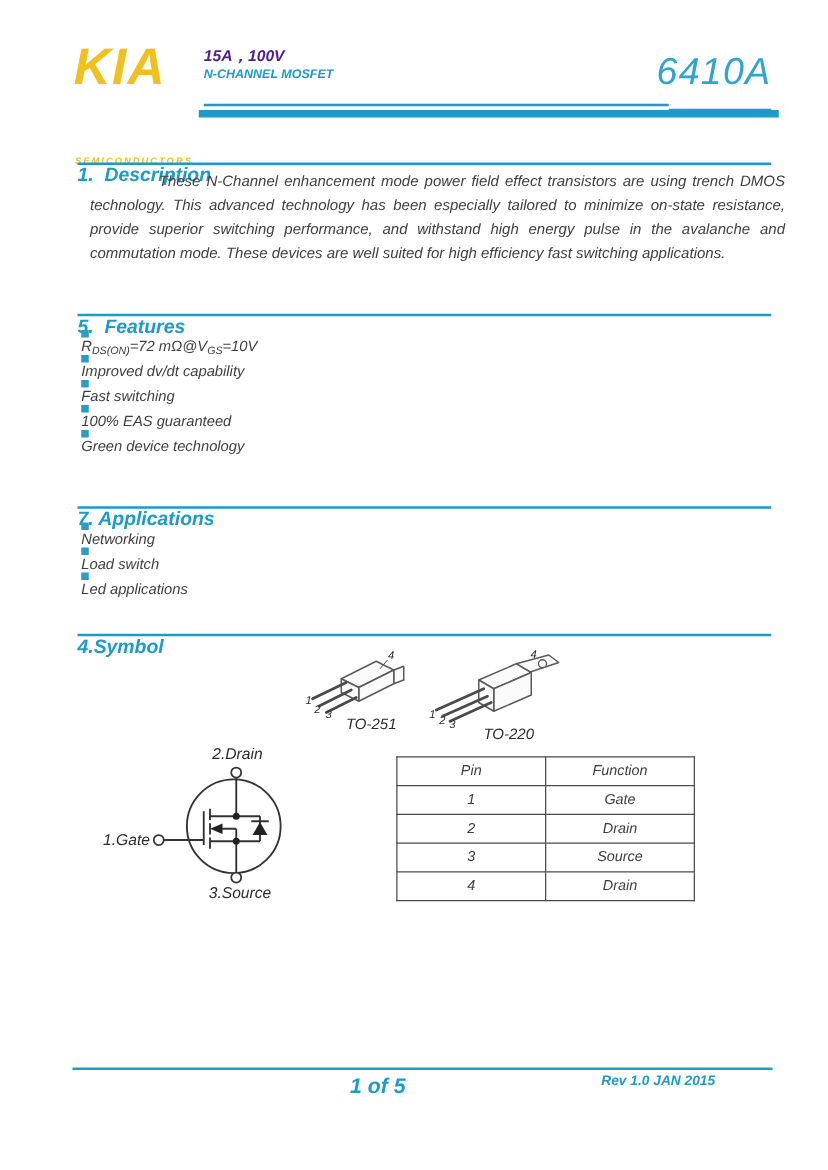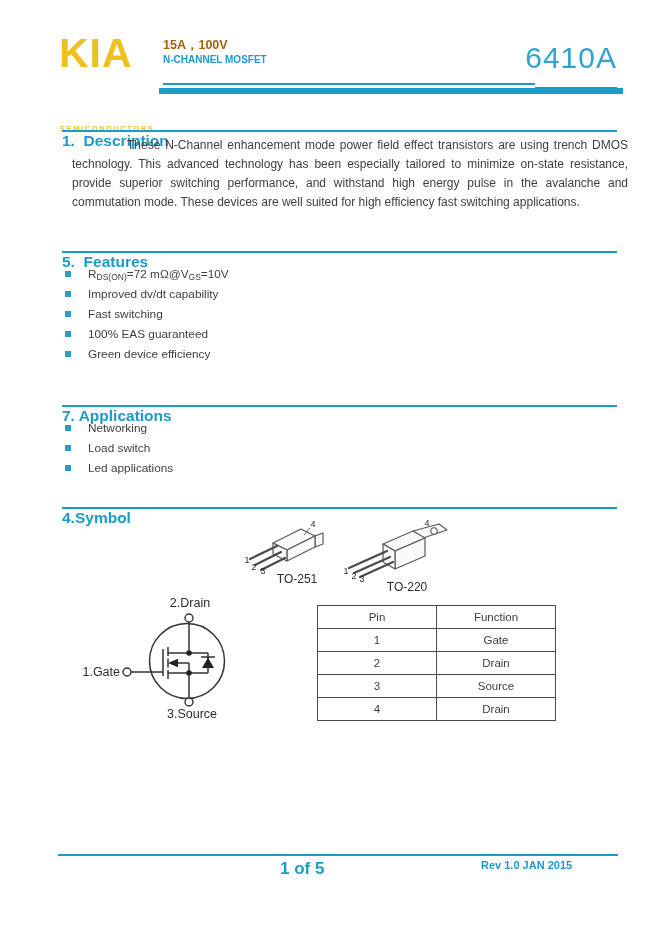--- a/index.html
+++ b/index.html
@@ -1,47 +1,47 @@
 <!DOCTYPE html>
 <html><head>
 <meta charset="utf-8">
 <style>
   html,body { margin:0; padding:0; background:#fff; }
   .page {
     position:relative; width:662px; height:936px; background:#ffffff;
-    font-family:"Liberation Sans", sans-serif; overflow:hidden;
+    font-family:"Liberation Sans", sans-serif; overflow:hidden;font-style:italic;
   }
   
   .logo-brand {
     position:absolute; left:59px; top:33px; font-size:41px; font-weight:bold;
     color:#F0C11E; letter-spacing:1px; line-height:1;
   }
   .logo-sub {
     position:absolute; left:60px; top:81px; font-size:7.5px; font-weight:bold;
     color:#F0C11E; letter-spacing:1.6px;margin-top:43px;
   }
-  .hdr-rating { position:absolute; left:163px; top:37px; font-size:12.5px; font-weight:bold; color:#a16207; }
+  .hdr-rating { position:absolute; left:163px; top:37px; font-size:12.5px; font-weight:bold; color:#4c1d95; }
   .hdr-type   { position:absolute; left:163px; top:54px; font-size:10px; font-weight:bold; color:#1B9BC8; }
   .hdr-part   { position:absolute; right:45px; top:41px; font-size:30px; color:#2EA4D0; letter-spacing:1px; }
   .hdr-line-a { position:absolute; left:163px; top:83px;  width:372px; height:1.5px; background:#1B9BC8; }
   .hdr-line-b { position:absolute; left:535px; top:86.5px; width:82px; height:1.5px; background:#1B9BC8; }
   .hdr-bar    { position:absolute; left:159px; top:88px;  width:464px; height:6px;  background:#1B9BC8; }
   
   .sec-head {
     position:absolute; left:62px; font-size:15.5px; font-weight:bold;
     color:#1B9BC8; white-space:pre;margin-top:24px;
   }
   .sec-rule { position:absolute; left:62px; width:555px; height:2px; background:#1B9BC8; }
   .desc-body {
     position:absolute; left:62px; top:136px; width:556px;
     font-size:12px; line-height:19px; color:#3E3E3E;
     text-align:justify; text-align-last:left; text-indent:55px;margin-left:10px;
   }
   .bullet-list { position:absolute; left:65px; }
-  .bullet-row  { display:flex; align-items:center; height:20px; }
+  .bullet-row  { display:flex; align-items:flex-start; height:20px;flex-direction:column; }
   .bullet-sq   { width:6px; height:6px; background:#2B9CC7; margin-right:17px; flex:0 0 auto; }
   .bullet-txt  { font-size:11.8px; color:#3E3E3E; }
   .bullet-txt sub { font-size:8.5px; line-height:0; vertical-align:-2px; }
   
   .pkg-to251 { position:absolute; left:235px; top:512px; }
   .pkg-to220 { position:absolute; left:335px; top:512px; }
   .schematic { position:absolute; left:80px;  top:590px; }
   svg text { font-family:"Liberation Sans", sans-serif; fill:#2B2B2B; }
   
   .pin-table {
@@ -91,21 +91,21 @@
     <div class="bullet-row">
       <span class="bullet-sq"></span>
       <span class="bullet-txt"><span>Fast switching</span></span>
     </div>
     <div class="bullet-row">
       <span class="bullet-sq"></span>
       <span class="bullet-txt"><span>100% EAS guaranteed</span></span>
     </div>
     <div class="bullet-row">
       <span class="bullet-sq"></span>
-      <span class="bullet-txt"><span>Green device efficiency</span></span>
+      <span class="bullet-txt"><span>Green device technology</span></span>
     </div>
   </div>
 
   <div class="sec-head" style="top:383px;">7. Applications</div>
   <div class="sec-rule" style="top:405px;"></div>
   <div class="bullet-list" style="top:418px;">
     <div class="bullet-row">
       <span class="bullet-sq"></span>
       <span class="bullet-txt">Networking</span>
     </div>

